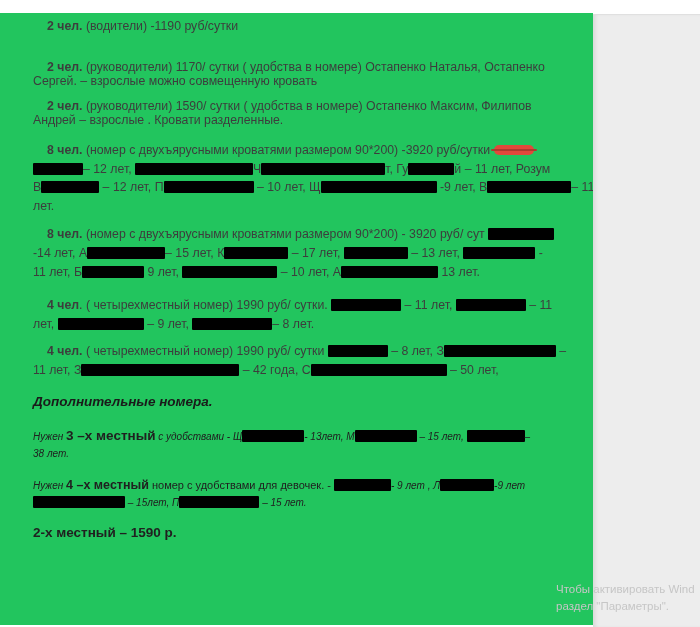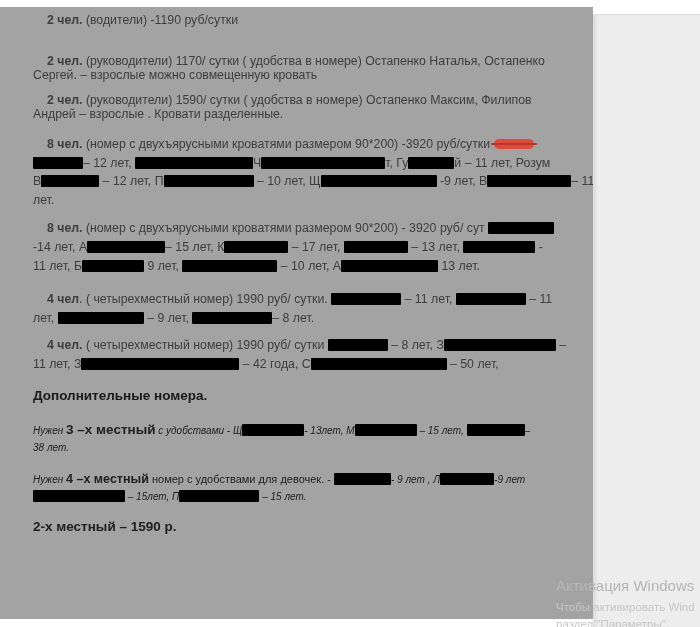--- a/index.html
+++ b/index.html
@@ -4,29 +4,29 @@
 <style>
   * { margin:0; padding:0; box-sizing:border-box; }
   html,body { width:700px; height:627px; overflow:hidden; background:#ffffff;
               font-family:"Liberation Sans", sans-serif; }
   .canvas { position:relative; width:700px; height:627px; background:#ffffff; }
   .top-divider { position:absolute; top:14px; left:0; width:700px; height:1px;
                  background:#e0e0e0; }
   .right-gutter { position:absolute; top:15px; left:593px; width:107px; height:612px;
                   background:#ededed; border-left:1px solid #dcdcdc;
                   box-shadow:inset 3px 0 4px -2px rgba(0,0,0,0.10); }
-  .page { position:absolute; top:7px; left:0; width:593px; height:612px;
-          background:#a3a3a3; overflow:hidden; }
+  .page { position:absolute; top:13px; left:0; width:593px; height:612px;
+          background:#22c55e; overflow:hidden; }
   .content { position:absolute; left:33px; top:6px; width:545px; }
 
   .para { color:#3d3d3d; font-size:12.3px; line-height:14.6px; white-space:nowrap; }
   .para.tall { line-height:18.6px; }
   .para.ind { text-indent:14px; }
   .para.heading { color:#1a1a1a; font-size:13.5px; font-weight:bold;
-                  line-height:16px; }
+                  font-style:italic; line-height:16px; }
   .para.extra { color:#202020; font-size:10px; line-height:17px; }
 
   .bold { font-weight:bold; }
   .seg-xs { font-size:10px;font-style:italic; }
   .seg-s  { font-size:11px; }
   .seg-m  { font-size:12.5px; }
   .seg-l  { font-size:13.5px;text-align:center; }
 
   .redact { display:inline-block; height:12px; background:#000000;
             vertical-align:-2px; border-radius:1px; }
@@ -55,17 +55,16 @@
         <div class="para tall ind" style="margin-bottom: 15px;"><span class="bold ">8 чел.</span><span class="">  (номер с двухъярусными  кроватями размером 90*200) - 3920 руб/ сут </span><span class="redact" style="width: 66px;"></span><br><span class="">-14 лет, А</span><span class="redact" style="width: 78px;"></span><span class="">– 15 лет, К</span><span class="redact" style="width: 64px;"></span><span class=""> – 17 лет, </span><span class="redact" style="width: 64px;"></span><span class=""> – 13 лет, </span><span class="redact" style="width: 72px;"></span><span class=""> -</span><br><span class="">11 лет, Б</span><span class="redact" style="width: 62px;"></span><span class=""> 9 лет, </span><span class="redact" style="width: 95px;"></span><span class=""> – 10 лет, А</span><span class="redact" style="width: 97px;"></span><span class=""> 13 лет.</span></div>
         <div class="para tall ind" style="margin-bottom: 9px;"><span class="bold ">4 чел</span><span class="">. ( четырехместный номер) 1990 руб/ сутки.  </span><span class="redact" style="width: 70px;"></span><span class=""> – 11 лет, </span><span class="redact" style="width: 70px;"></span><span class=""> – 11</span><br><span class="">лет, </span><span class="redact" style="width: 86px;"></span><span class=""> – 9 лет, </span><span class="redact" style="width: 80px;"></span><span class="">– 8 лет.</span></div>
         <div class="para tall ind" style="margin-bottom: 14px;"><span class="bold ">4 чел.</span><span class=""> ( четырехместный номер) 1990 руб/ сутки </span><span class="redact" style="width: 60px;"></span><span class=""> – 8 лет,  З</span><span class="redact" style="width: 112px;"></span><span class=""> –</span><br><span class="">11 лет,  З</span><span class="redact" style="width: 158px;"></span><span class=""> – 42 года,  С</span><span class="redact" style="width: 136px;"></span><span class=""> – 50 лет,</span></div>
         <div class="para heading" style="margin-bottom: 17px;"><span class="">Дополнительные номера.</span></div>
         <div class="para extra" style="margin-bottom: 15px;"><span class="seg-xs">Нужен </span><span class="bold seg-l">3 –х местный</span><span class="seg-xs"> с удобствами -  Щ</span><span class="redact" style="width: 62px;"></span><span class="seg-xs">- 13лет, М</span><span class="redact" style="width: 62px;"></span><span class="seg-xs"> – 15 лет, </span><span class="redact" style="width: 58px;"></span><span class="seg-xs">–</span><br><span class="seg-xs">38 лет.</span></div>
         <div class="para extra" style="margin-bottom: 13px;"><span class="seg-xs">Нужен </span><span class="bold seg-m">4 –х местный</span><span class="seg-s">  номер с удобствами для девочек.  - </span><span class="redact" style="width: 57px;"></span><span class="seg-xs">- 9 лет , Л</span><span class="redact" style="width: 54px;"></span><span class="seg-xs">-9 лет</span><br><span class="redact" style="width: 92px;"></span><span class="seg-xs"> – 15лет, П</span><span class="redact" style="width: 80px;"></span><span class="seg-xs"> – 15 лет.</span></div>
         <div class="para extra" style="margin-bottom: 0px;"><span class="bold seg-l">2-х местный – 1590 р.</span><br></div>
       </div>
   </div>
   <div class="watermark">
-    <div class="wm-title">Активация Windows</div>
     <div class="wm-sub">Чтобы активировать Wind</div>
     <div class="wm-sub wm-sub2">раздел "Параметры".</div>
   </div>
 </div>
 
 </body></html>

